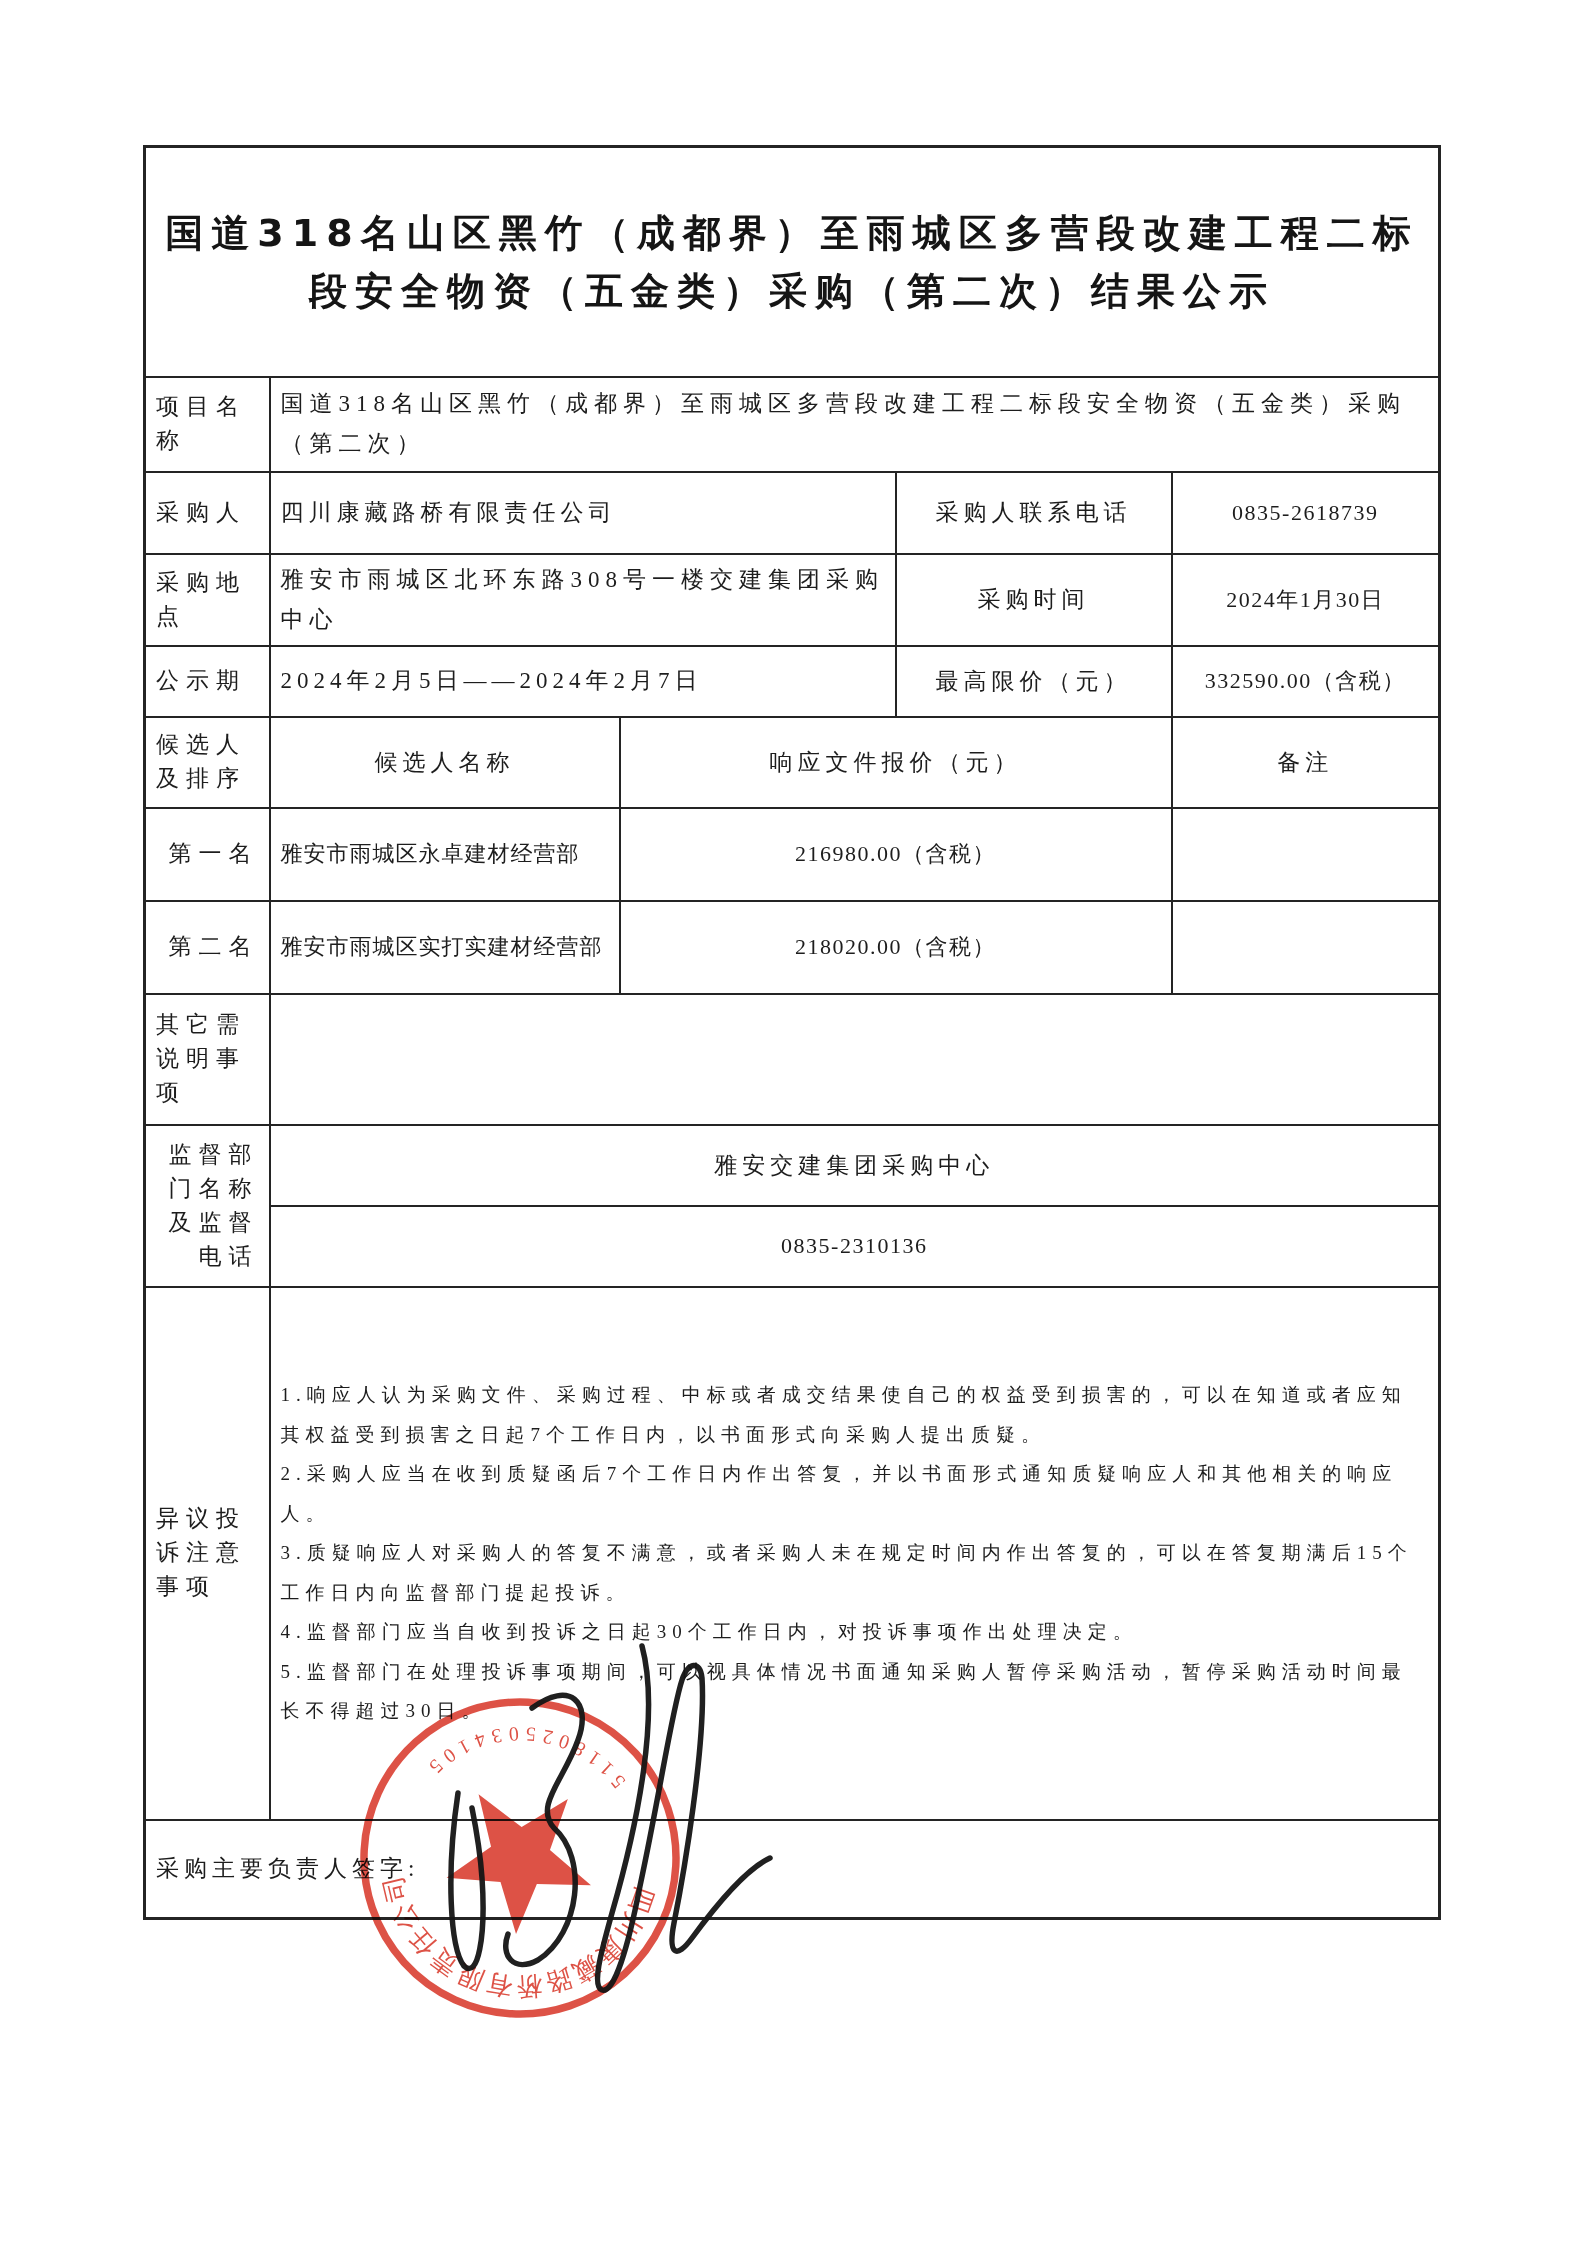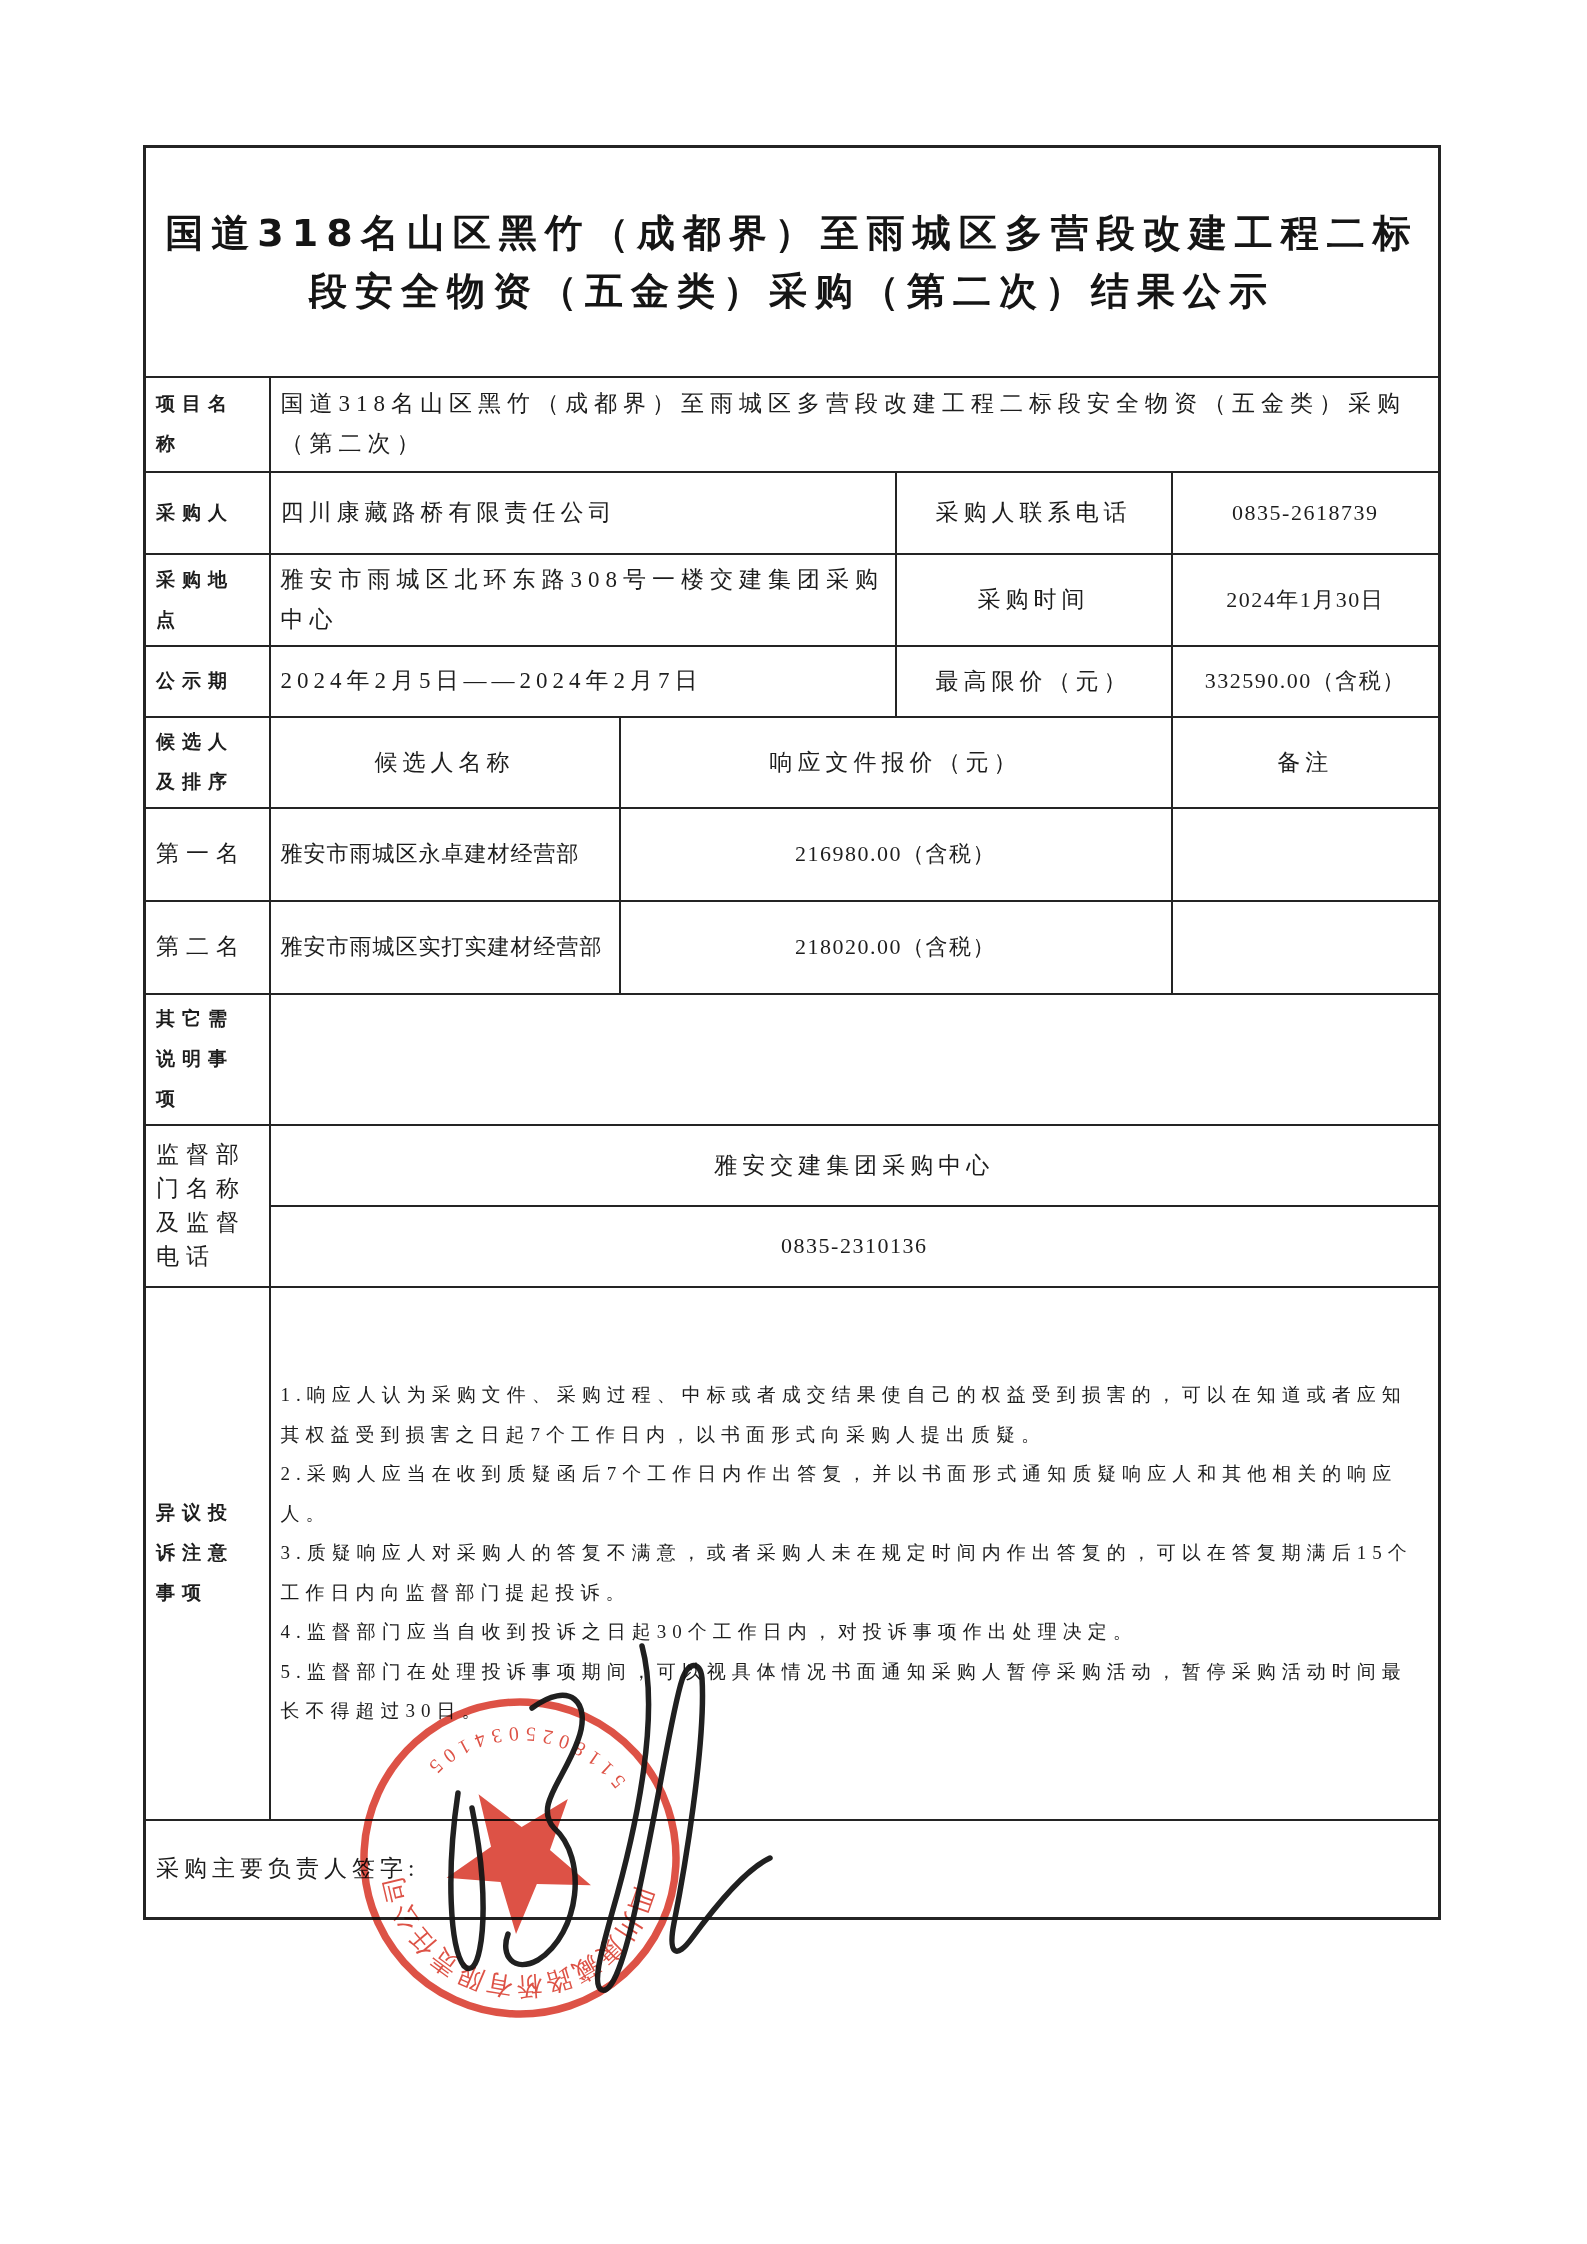--- a/index.html
+++ b/index.html
@@ -24,22 +24,22 @@
   tr.r4 { height:71px; }  tr.r5 { height:91px; }  tr.r6 { height:93px; }
   tr.r7 { height:93px; }  tr.r8 { height:131px; } tr.r9 { height:81px; }
   tr.r10 { height:81px; } tr.r11 { height:533px; } tr.r12 { height:99px; }
 
   .title-cell { text-align:center; }
   .title-line {
     font-family:"DejaVu Sans","Liberation Sans",sans-serif;
     font-weight:800; font-size:38px; letter-spacing:8px; line-height:58px;
     color:#151515;
   }
-  .lbl { font-size:19px; letter-spacing:7px; line-height:40px; padding:4px 6px 4px 12px;font-weight:bold; }
-  .lbl-c { font-size:23px; letter-spacing:7px; line-height:34px; padding:4px 4px; text-align:left; }
+  .lbl { font-size:23px; letter-spacing:7px; line-height:34px; padding:4px 6px 4px 12px; }
+  .lbl-c { font-size:23px; letter-spacing:7px; line-height:34px; padding:4px 4px; text-align:right; }
   .val { font-size:23px; letter-spacing:5px; line-height:40px; padding-left:14px; }
   .ls6 { letter-spacing:6px;margin-top:32px; }
   .fld { font-size:23px; letter-spacing:5px; text-align:center; padding:4px 6px; }
   .name { font-size:22px; letter-spacing:1px; padding-left:10px; line-height:32px; }
   .num { font-size:22px; letter-spacing:1.5px; text-align:center; }
   .objection { font-size:19px; letter-spacing:6px; line-height:39.5px; padding:14px 18px 14px 12px; }
   .objection p { margin:0; }
   .sig-label { font-size:23px; letter-spacing:5px; padding-left:14px; }
 
   .seal {

